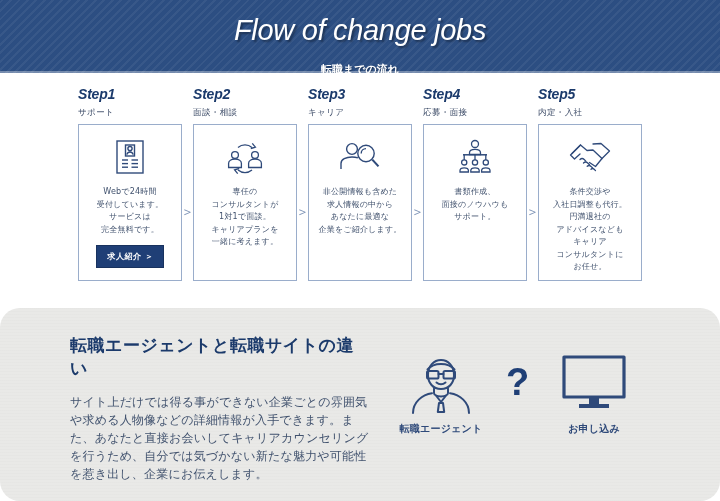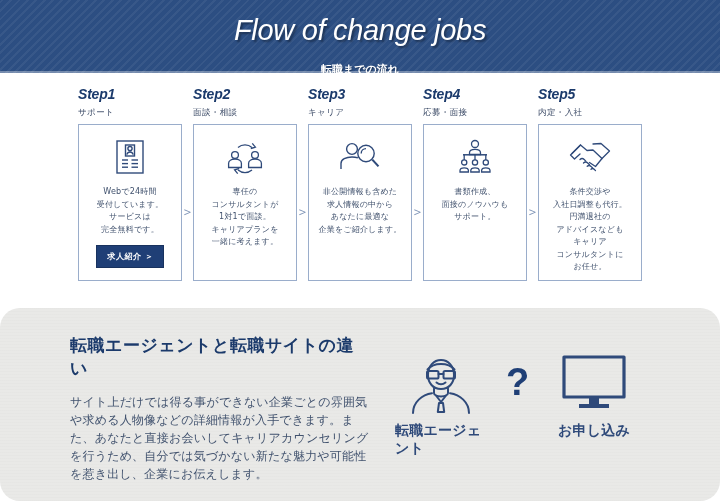--- a/index.html
+++ b/index.html
@@ -136,21 +136,21 @@
     letter-spacing: 0.2px;
     font-family: "DejaVu Sans", sans-serif;
   }
   .gray-right {
     position:absolute; left:395px; top:38px; width:245px; height:110px;
     display:flex; align-items:flex-start; justify-content:space-between;
   }
   .cmp { width: 92px; display:flex; flex-direction:column; align-items:center; }
   .cmp-ico { height: 72px; display:flex; align-items:center; justify-content:center; }
   .cmp-label {
-    margin-top: 4px; font-size: 14px; font-weight:700; color:#2f4a7a;
+    margin-top: 4px; font-size: 10px; font-weight:700; color:#2f4a7a;
     letter-spacing:0.2px; font-family:"DejaVu Sans", sans-serif;
   }
   .qmark {
     width: 40px; height: 72px; display:flex; align-items:center; justify-content:center;
     font-size: 38px; font-weight: 700; color:#1f3f76;
     font-family: "Liberation Sans", sans-serif;
   }
 </style>
 </head>
 <body>

